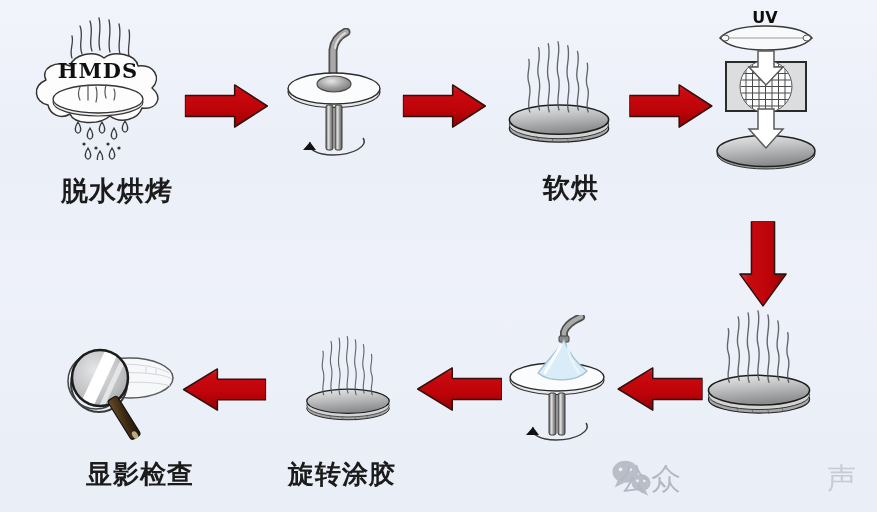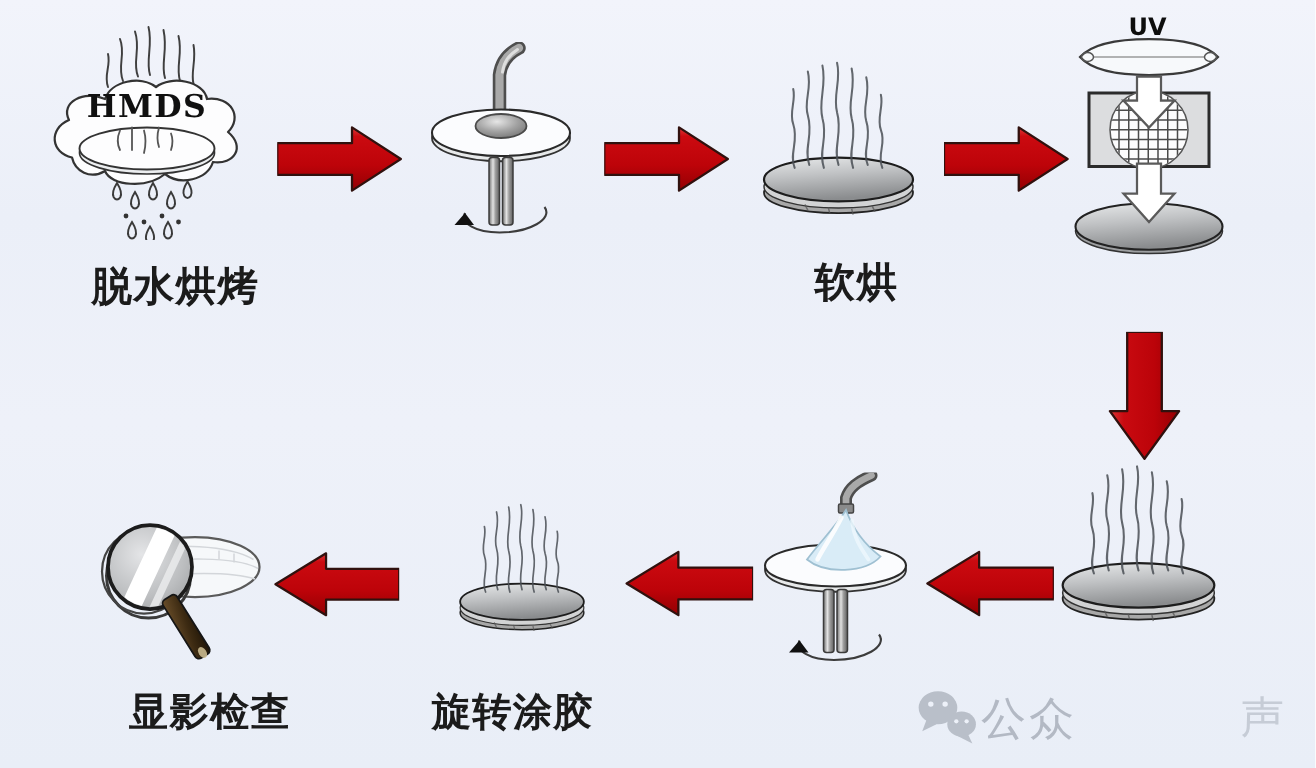--- a/index.html
+++ b/index.html
@@ -279,15 +279,15 @@
       <ellipse cx="15" cy="13.5" rx="13.5" ry="11.5"></ellipse>
       <polygon points="7,22 4,30 14,25"></polygon>
       <ellipse cx="31.5" cy="25" rx="10" ry="8.8"></ellipse>
       <polygon points="36,32 39,38.5 29,33.5"></polygon>
     </g>
     <circle cx="10" cy="11" r="1.9" fill="#edf1f9"></circle>
     <circle cx="20" cy="11" r="1.9" fill="#edf1f9"></circle>
     <circle cx="27.8" cy="23" r="1.5" fill="#edf1f9"></circle>
     <circle cx="35" cy="23" r="1.5" fill="#edf1f9"></circle>
   </svg>
-  <div class="wm-text" style="left:654px;top:459px;font-size:30px">公众</div>
+  <div class="wm-text" style="left:619px;top:459px;font-size:30px">公众</div>
 
 </div>
 
 </body></html>

